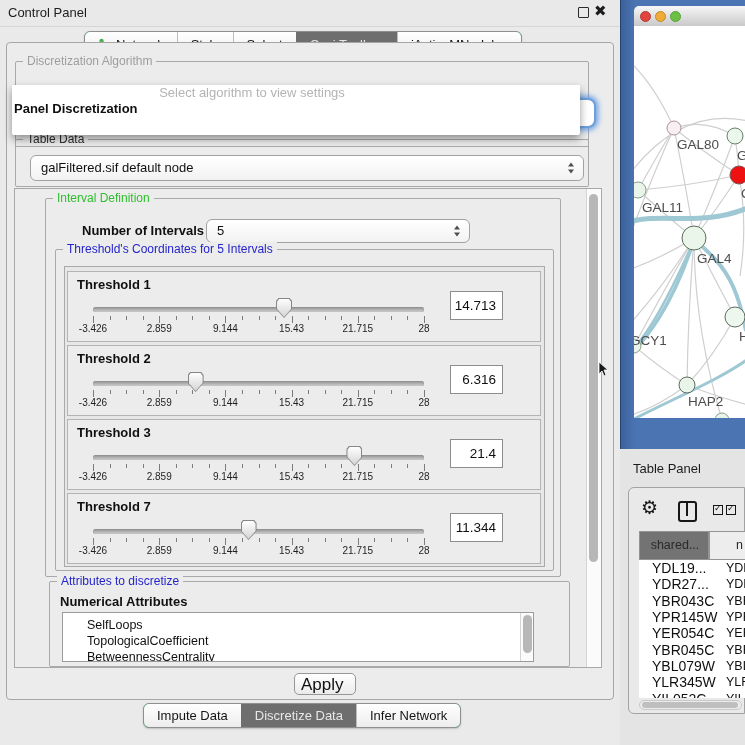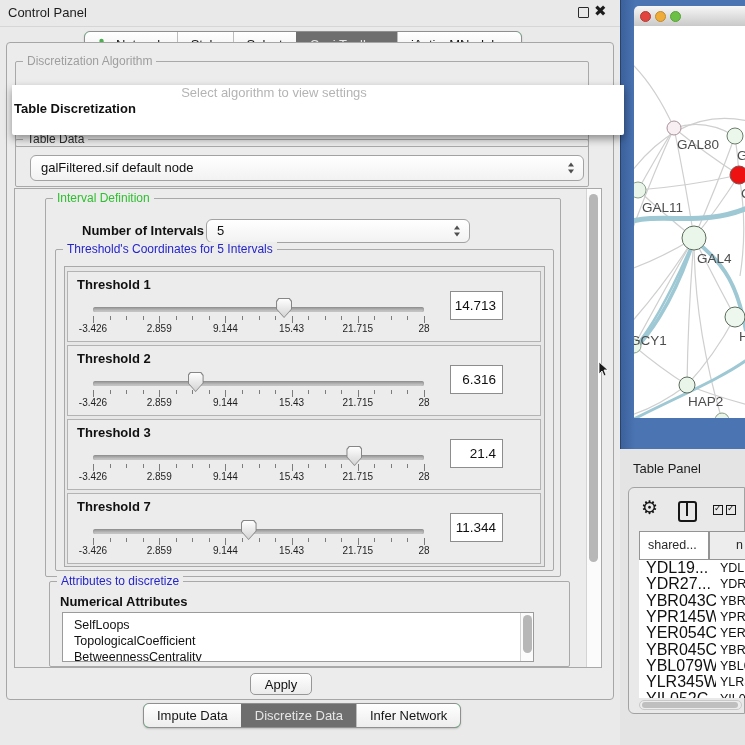--- a/index.html
+++ b/index.html
@@ -51,48 +51,48 @@
   .track{position:absolute;left:25px;top:35px;width:331px;height:5px;border-radius:3px;background:linear-gradient(#8e8e8e,#d2d2d2);box-shadow:inset 0 0 1px #777;}
   .tick{position:absolute;width:1px;background:#7c7c7c;}
   .tick-label{position:absolute;top:51px;font-size:10px;color:#1e1e1e;transform:translateX(-50%);white-space:nowrap;}
   .thumb{position:absolute;top:26px;width:16px;height:20px;clip-path:polygon(0 15%,15% 0,85% 0,100% 15%,100% 55%,50% 100%,0 55%);background:#868686;}
   .thumb i{position:absolute;left:1px;top:1px;width:14px;height:18px;clip-path:polygon(0 15%,15% 0,85% 0,100% 15%,100% 55%,50% 100%,0 55%);background:linear-gradient(#fefefe,#d4d4d4);}
   .thr-value{position:absolute;left:382px;top:19px;width:53px;height:29px;background:#fff;border:1px solid #8d8d8d;
              font-size:13.5px;line-height:27px;text-align:right;padding-right:6px;box-sizing:border-box;color:#101010;}
 
   .attr-sub{position:absolute;left:10px;top:12px;font-size:13px;font-weight:bold;color:#101010;}
   .attr-list{position:absolute;left:12px;top:30px;width:472px;height:50px;background:#fff;border:1px solid #9b9b9b;overflow:hidden;box-sizing:border-box;}
-  .attr-item{font-size:12.5px;line-height:16px;padding-left:11px;color:#101010;white-space:nowrap;}
+  .attr-item{font-size:12.5px;line-height:16px;padding-left:11px;color:#101010;white-space:nowrap;margin-left:13px;}
 
   .vsb{position:absolute;background:#fbfbfb;border-left:1px solid #d4d4d4;}
   .vthumb{position:absolute;left:2px;width:9px;border-radius:5px;background:#b7b7b7;}
 
   .btn{position:absolute;background:linear-gradient(#ffffff,#ebebeb);border:1px solid #979797;border-radius:5px;
-       font-size:13px;text-align:center;color:#101010;}
+       font-size:17px;text-align:left;color:#101010;margin-left:44px;}
 
   
   .nw{position:absolute;left:620px;top:0;width:125px;height:449px;background:linear-gradient(90deg,#3c619c,#4a74b2 14px);border-left:1px solid #27426e;}
   .nw-titlebar{position:absolute;left:13px;top:6px;width:112px;height:20px;background:linear-gradient(#f7f7f7,#c9c9c9);
                border-bottom:1px solid #8e8e8e;border-top-left-radius:5px;}
   .tl{position:absolute;top:4.5px;width:11px;height:11px;border-radius:50%;box-sizing:border-box;}
   .nw-canvas{position:absolute;left:13px;top:26px;width:112px;height:392px;background:#fff;overflow:hidden;}
 
   
   .tp-title{position:absolute;left:633px;top:461px;font-size:13px;color:#1c1c1c;}
   .tp-box{position:absolute;left:628px;top:487px;width:117px;height:227px;background:#e9e9e9;border:1px solid #a2a2a2;border-radius:6px 0 0 6px;box-sizing:border-box;}
   .gear{position:absolute;left:12px;top:8px;font-size:19px;color:#161616;font-family:"DejaVu Sans",sans-serif;}
   .cols-icon{position:absolute;left:49px;top:13px;width:15px;height:17px;border:2px solid #161616;border-radius:3px;}
   .cols-icon i{position:absolute;left:6px;top:0;width:2px;height:13px;background:#161616;}
   .check-glyph{position:absolute;width:8px;height:8px;border:1.6px solid #161616;}
   .check-glyph::after{content:"\2713";position:absolute;left:0px;top:-3px;font-size:9px;font-weight:bold;color:#161616;}
   .tp-grid{position:absolute;left:10px;top:43px;width:107px;height:180px;overflow:hidden;}
   .tp-hcell{position:absolute;top:0;height:29px;border:1px solid #949494;box-sizing:border-box;font-size:12.5px;line-height:26px;color:#2a2a2a;white-space:nowrap;}
   .tp-rows{position:absolute;left:0;top:29px;width:140px;height:138px;background:#fff;overflow:hidden;}
   .tp-row{display:flex;height:16.3px;align-items:center;}
-  .tp-c1{width:70px;flex:none;padding-left:7px;font-size:16px;color:#101010;white-space:nowrap;overflow:hidden;}
+  .tp-c1{width:70px;flex:none;padding-left:13px;font-size:14px;color:#101010;white-space:nowrap;overflow:hidden;}
   .tp-c2{padding-left:4px;font-size:12.5px;color:#101010;white-space:nowrap;}
   .hsb{position:absolute;left:10px;top:212px;width:103px;height:10px;background:#ececec;border:1px solid #c9c9c9;border-radius:5px;box-sizing:border-box;}
   .hthumb{position:absolute;left:2px;top:1px;width:96px;height:6px;border-radius:3px;background:#bfbfbf;}
 
   .cursor{position:absolute;left:598px;top:361px;z-index:99;}
 </style>
 </head>
 <body>
 
 <div id="root">
@@ -130,24 +130,24 @@
         </div>
       </div>
 
     <div class="content">
 
       <div class="groupbox" style="left:8px;top:18px;width:572px;height:84px;">
         <span class="gtitle t-gray">Discretization Algorithm</span>
         <div class="combo combo-focused" style="left:14px;top:36px;width:562px;height:26px;"></div>
       </div>
 
-      <div class="popup" style="left:5px;top:42px;width:612px;height:50px;">
+      <div class="popup" style="left:5px;top:42px;width:568px;height:50px;">
         <div class="pop-row ph">Select algorithm to view settings</div>
         <div>
-            <div class="pop-row b">Table Discretization</div>
+            <div class="pop-row b">Panel Discretization</div>
           </div>
       </div>
 
       <div class="groupbox" style="left:8px;top:96px;width:572px;height:46px;">
         <span class="gtitle t-dark">Table Data</span>
         <div class="combo" style="left:14px;top:15px;width:552px;height:24px;">
           <span class="cv" style="line-height:24px;">galFiltered.sif default node</span>
           <span class="stepper"></span>
         </div>
       </div>
@@ -406,21 +406,21 @@
   <div class="tp-box">
     <span class="gear">⚙</span>
     <span class="cols-icon">
         <i></i>
       </span>
     <span class="check-glyph" style="left:84px;top:17px;"></span>
     <span class="check-glyph" style="left:97px;top:17px;"></span>
 
     <div class="tp-grid">
       <div id="tp-header">
-          <div class="tp-hcell" style="left: 0px; width: 70px; background: #ffffff; padding-left: 8px;">shared...</div>
+          <div class="tp-hcell" style="left: 0px; width: 70px; background: #737373; text-align: center; padding-left: 2px;">shared...</div>
           <div class="tp-hcell" style="left: 70px; width: 62px; background: rgb(237, 237, 237); text-align: left; padding-left: 26px;">n</div>
         </div>
       <div class="tp-rows">
           <div class="tp-row">
             <span class="tp-c1">YDL19...</span>
             <span class="tp-c2">YDL1</span>
           </div>
           <div class="tp-row">
             <span class="tp-c1">YDR27...</span>
             <span class="tp-c2">YDR2</span>

